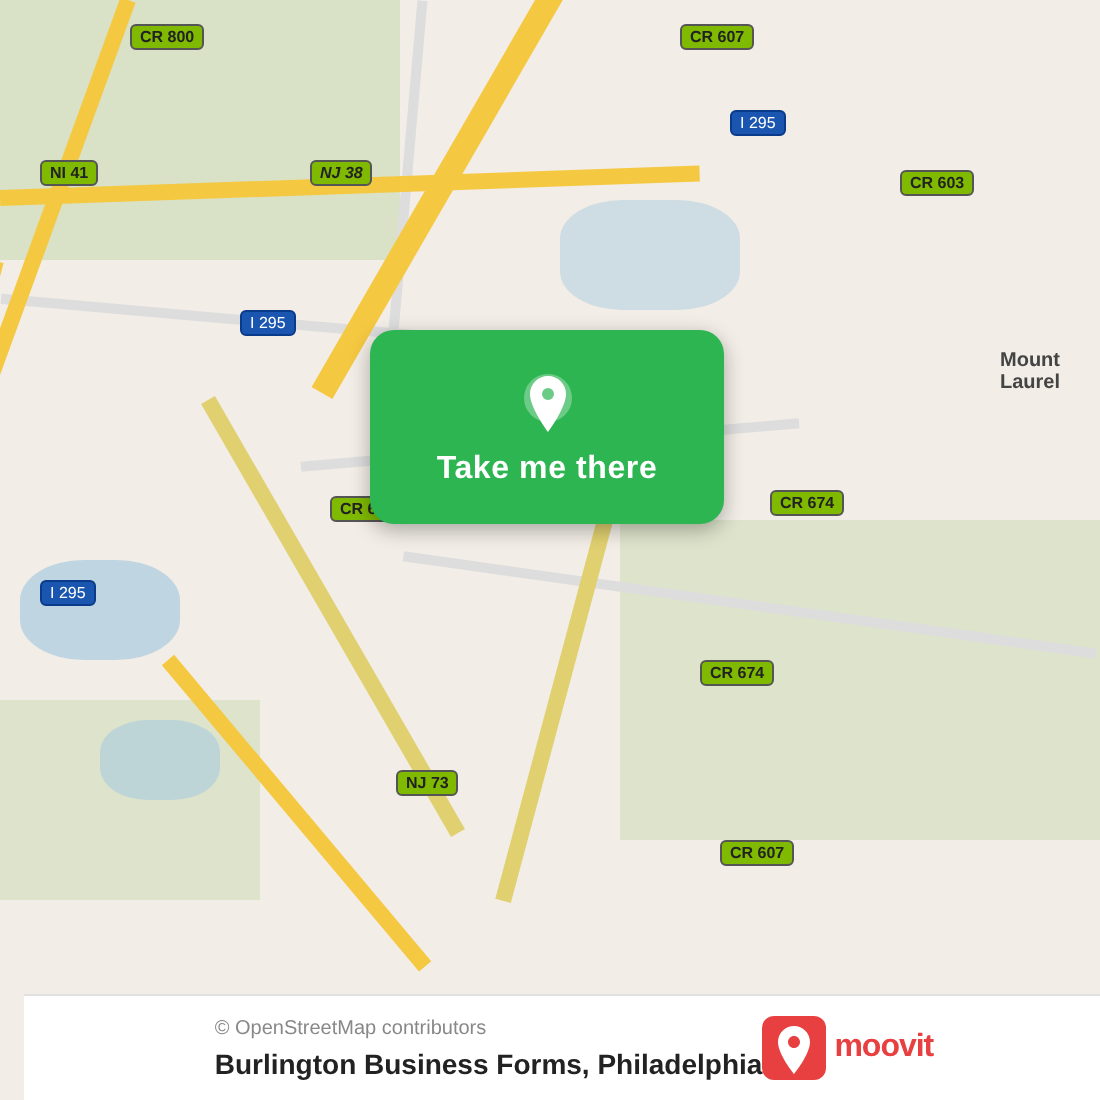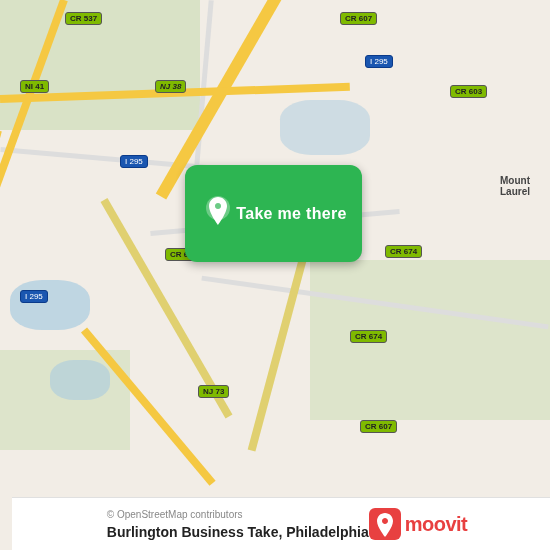--- a/index.html
+++ b/index.html
@@ -40,21 +40,21 @@
     
     #take-me-there-btn {
       position: absolute;
       top: 165px;
       left: 185px;
       width: 177px;
       height: 97px;
       background-color: #2db552;
       border-radius: 12px;
       display: flex;
-      flex-direction: row;
+      flex-direction: column;
       align-items: center;
       justify-content: center;
       cursor: pointer;
       border: none;
       box-shadow: 0 3px 10px rgba(0,0,0,0.3);
       z-index: 100;
     }
 
     #take-me-there-btn .location-icon {
       width: 36px;
@@ -106,21 +106,21 @@
       align-items: center;
       gap: 4px;
     }
 
     .moovit-icon {
       width: 32px;
       height: 32px;
     }
 
     .moovit-text {
-      font-size: 20px;
+      font-size: 16px;
       font-weight: 700;
       color: #e84040;
       letter-spacing: -0.5px;
     }
 
     .highway-label {
       position: absolute;
       font-size: 8px;
       color: #222;
       background: #7fba00;
@@ -180,21 +180,21 @@
 
   <div style="position:absolute;top:180px;left:320px;width:8px;height:280px;background:#e0d070;transform:rotate(15deg);transform-origin:top center;z-index:9;"></div>
 
   <div style="position:absolute;top:330px;left:80px;width:8px;height:200px;background:#f5c842;transform:rotate(-40deg);transform-origin:top center;z-index:10;"></div>
 
   <div style="position:absolute;top:160px;left:0px;width:300px;height:5px;background:#ddd;transform:rotate(5deg);z-index:8;"></div>
   <div style="position:absolute;top:220px;left:150px;width:250px;height:5px;background:#ddd;transform:rotate(-5deg);z-index:8;"></div>
   <div style="position:absolute;top:300px;left:200px;width:350px;height:5px;background:#ddd;transform:rotate(8deg);z-index:8;"></div>
   <div style="position:absolute;top:0px;left:200px;width:5px;height:200px;background:#ddd;transform:rotate(5deg);z-index:8;"></div>
 
-  <div class="highway-label" style="top:12px;left:65px;">CR 537</div>
+  <div class="highway-label" style="top:12px;left:65px;">CR 800</div>
   <div class="highway-label" style="top:12px;left:340px;">CR 607</div>
   <div class="highway-label-blue" style="top:55px;left:365px;">I 295</div>
   <div class="highway-label" style="top:80px;left:20px;">NI 41</div>
   <div class="highway-label" style="top:80px;left:155px;font-style:italic;">NJ 38</div>
   <div class="highway-label" style="top:85px;left:450px;">CR 603</div>
   <div class="highway-label-blue" style="top:155px;left:120px;">I 295</div>
   <div class="highway-label" style="top:248px;left:165px;">CR 616</div>
   <div class="highway-label" style="top:245px;left:385px;">CR 674</div>
   <div class="highway-label" style="top:330px;left:350px;">CR 674</div>
   <div class="highway-label-blue" style="top:290px;left:20px;">I 295</div>
@@ -207,21 +207,21 @@
       <circle cx="18" cy="15" r="12" fill="white" opacity="0.3"></circle>
       <path d="M18 4C13.03 4 9 8.03 9 13c0 7 9 19 9 19s9-12 9-19c0-4.97-4.03-9-9-9zm0 12.5c-1.93 0-3.5-1.57-3.5-3.5s1.57-3.5 3.5-3.5 3.5 1.57 3.5 3.5-1.57 3.5-3.5 3.5z" fill="white"></path>
       <circle cx="18" cy="13" r="4" fill="none" stroke="white" stroke-width="2"></circle>
     </svg>
     <span class="btn-label">Take me there</span>
   </button>
 
   <div id="bottom-bar">
     <div class="location-info">
       <span class="osm-credit">© OpenStreetMap contributors</span>
-      <span class="place-name">Burlington Business Take, Philadelphia</span>
+      <span class="place-name">Burlington Business Forms, Philadelphia</span>
     </div>
     <div id="moovit-logo">
 
       <svg class="moovit-icon" viewBox="0 0 32 32" xmlns="http://www.w3.org/2000/svg">
         <rect width="32" height="32" rx="6" fill="#e84040"></rect>
         <path d="M16 5C11.58 5 8 8.58 8 13c0 6.25 8 16 8 16s8-9.75 8-16c0-4.42-3.58-8-8-8zm0 11c-1.66 0-3-1.34-3-3s1.34-3 3-3 3 1.34 3 3-1.34 3-3 3z" fill="white"></path>
       </svg>
       <span class="moovit-text">moovit</span>
     </div>
   </div>

